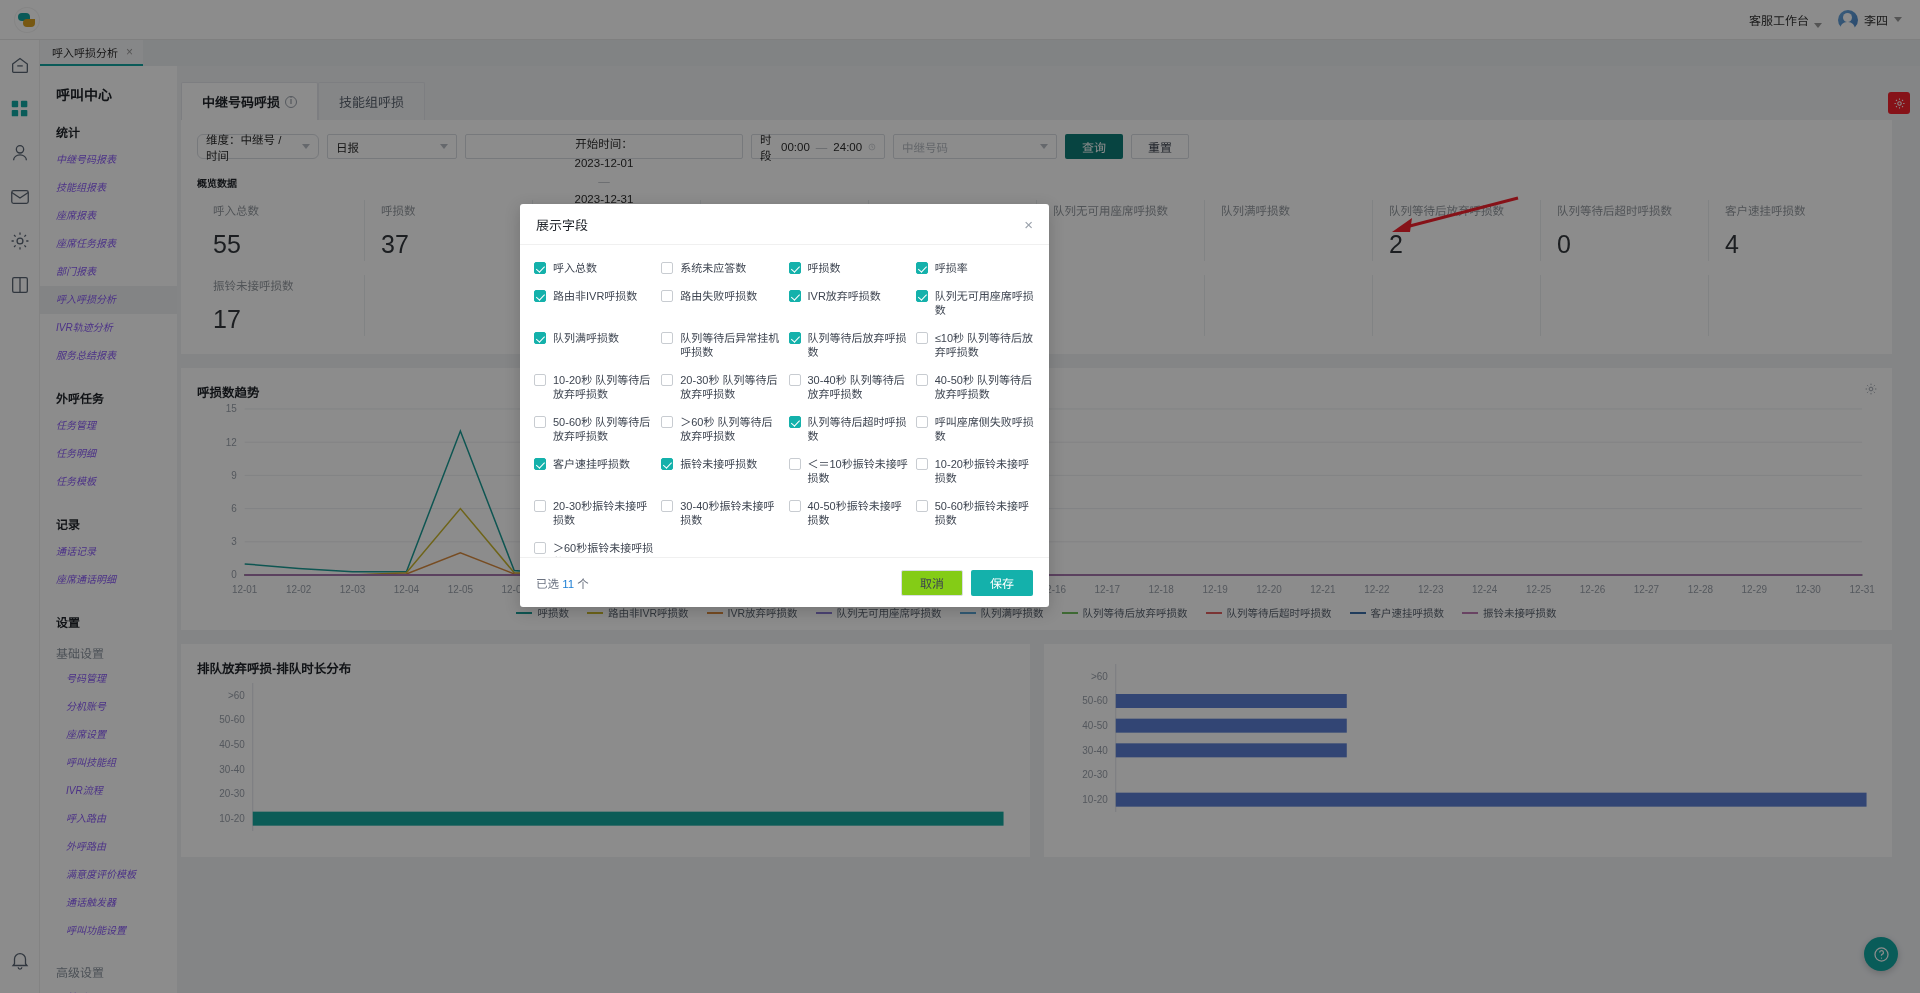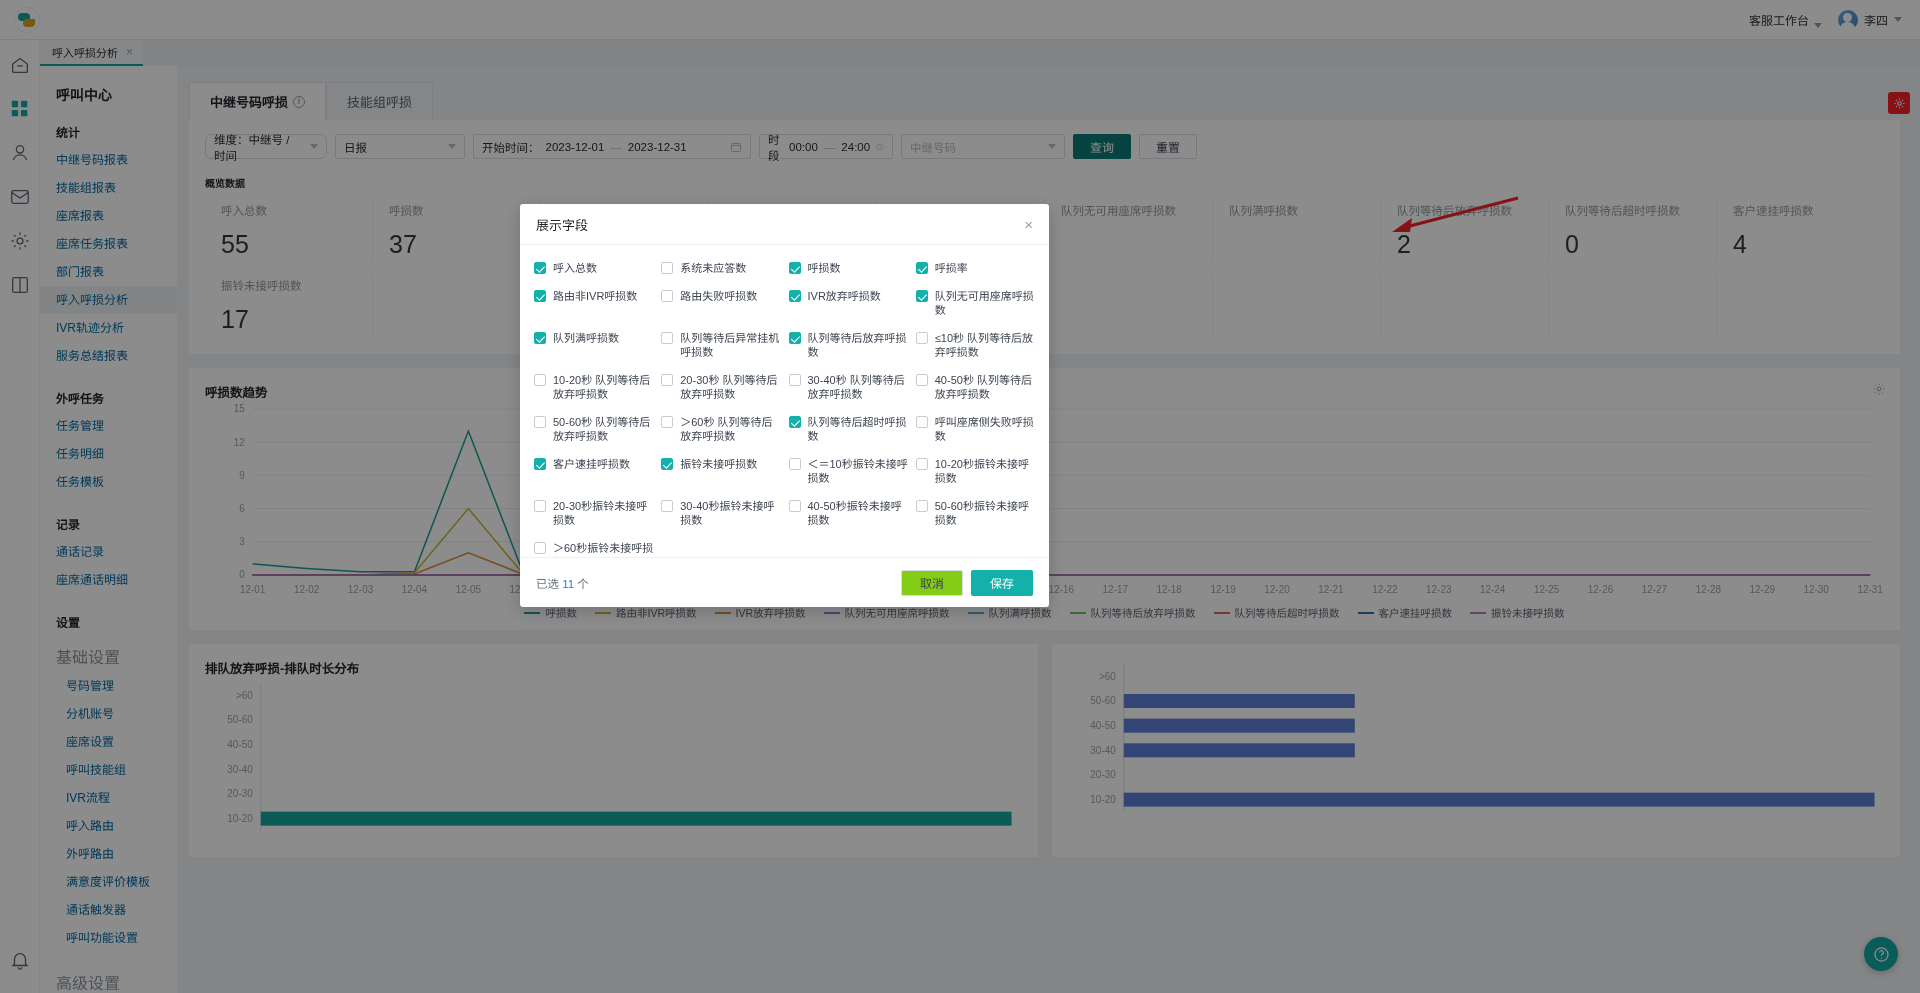--- a/index.html
+++ b/index.html
@@ -78,31 +78,31 @@
   }
   .tab-x { font-size: 12px; color: #999; cursor: pointer; }
 
   
   .sidemenu {
     position: absolute; top: 66px; left: 40px; width: 137px; height: 927px;
     background: #fff; overflow: hidden; z-index: 3; padding-top: 10px;
   }
   .sm-title { font-size: 14px; font-weight: bold; color: #1f2329; padding: 8px 0 10px 16px; }
   .sm-group { font-size: 12px; font-weight: bold; color: #1f2329; padding: 9px 0 6px 16px; }
-  .sm-sub { font-size: 16px; color: #8b949e; padding: 8px 0 4px 16px; }
+  .sm-sub { font-size: 12px; color: #8b949e; padding: 8px 0 4px 16px; }
   .sm-item {
-    font-size: 12px; color: #0369a1; padding: 6px 0 6px 16px; cursor: pointer; line-height: 16px;
+    font-size: 10px; color: #8b5cf6; padding: 6px 0 6px 16px; cursor: pointer; line-height: 16px; font-style: italic;
   }
   .sm-item.indent { padding-left: 26px; }
   .sm-item.active { background: #eef1f3; }
   .sm-spacer { height: 10px; }
 
   
   .content {
-    position: absolute; top: 66px; left: 173px; width: 1743px; height: 927px;
+    position: absolute; top: 66px; left: 165px; width: 1743px; height: 927px;
     background: #f0f2f5; overflow: hidden; z-index: 2; padding: 12px 16px 0 16px;
   }
 
   .tabs-row { display: flex; align-items: flex-end; height: 42px; }
   .ctab {
     height: 38px; padding: 0 20px; display: flex; align-items: center; gap: 5px;
     font-size: 13px; color: #5b6470; background: #f3f4f6;
     border: 1px solid #e4e6eb; border-bottom: none; cursor: pointer;
     border-radius: 2px 2px 0 0;
   }
@@ -121,21 +121,21 @@
     align-items: center; padding: 0 8px; font-size: 11.5px; color: #2b2b2b;
     border-radius: 2px; gap: 6px;
   }
   .fld.placeholder { color: #b6bbc2; }
   .fld .chev {
     margin-left: auto; width: 0; height: 0; border-left: 4px solid transparent;
     border-right: 4px solid transparent; border-top: 5px solid #b9bec5;
   }
   .sel1 { width: 122px; border-radius: 6px; }
   .sel2 { width: 130px; }
-  .daterange { width: 278px; }
+  .daterange { width: 278px; flex-direction: column; }
   .timerange { width: 134px; }
   .sel3 { width: 164px; }
   .dash { color: #b6bbc2; }
   .btn {
     height: 25px; padding: 0 16px; font-size: 12px; border-radius: 2px; cursor: pointer;
     display: flex; align-items: center; justify-content: center; border: 1px solid transparent;
   }
   .btn-primary { background: #0e7c77; color: #fff; }
   .btn-default { background: #fff; color: #3d4450; border-color: #d9dde2; }
   .ico-cal, .ico-clock { margin-left: auto; width: 12px; height: 12px; color: #b6bbc2; }

